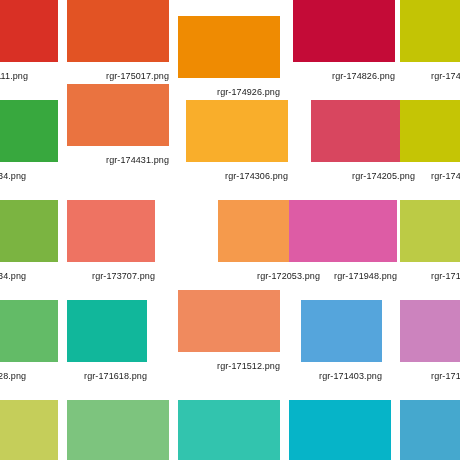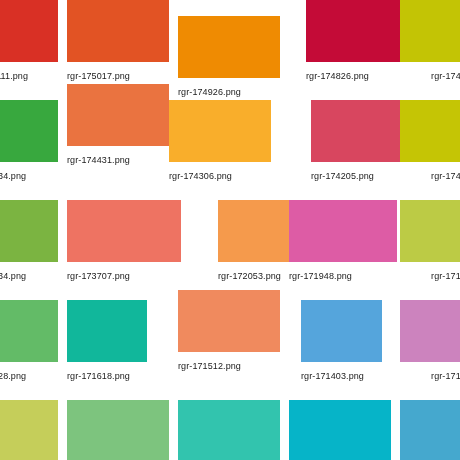--- a/index.html
+++ b/index.html
@@ -33,21 +33,21 @@
     height: 62px;
     display: block;
     background: #cccccc;
   }
 
   .caption {
     width: 100%;
     height: 16px;
     line-height: 16px;
     margin-top: 6px;
-    text-align: left;
+    text-align: right;
     font-family: "Liberation Sans", sans-serif;
     font-size: 9px;
     color: #202020;
     white-space: nowrap;
     overflow: hidden;
     letter-spacing: 0.1px;
   }
 
   
   .tile.clip-left .caption {
@@ -63,53 +63,53 @@
       <div class="caption">75111.png</div>
     </div>
     <div class="tile" style="left: 67px; top: 0px; width: 102px;">
       <div class="swatch" style="height: 62px; background: rgb(226, 83, 36);"></div>
       <div class="caption">rgr-175017.png</div>
     </div>
     <div class="tile" style="left: 178px; top: 16px; width: 102px;">
       <div class="swatch" style="height: 62px; background: rgb(239, 139, 2);"></div>
       <div class="caption">rgr-174926.png</div>
     </div>
-    <div class="tile" style="left: 306px; top: 0px; width: 102px;">
+    <div class="tile" style="left: 293px; top: 0px; width: 102px;">
       <div class="swatch" style="height: 62px; background: rgb(196, 11, 55);"></div>
       <div class="caption">rgr-174826.png</div>
     </div>
     <div class="tile clip-left" style="left: 400px; top: 0px; width: 102px;">
       <div class="swatch" style="height: 62px; background: rgb(195, 196, 5);"></div>
       <div class="caption">rgr-17472</div>
     </div>
     <div class="tile clip-left" style="left: -44px; top: 100px; width: 102px;">
       <div class="swatch" style="height: 62px; background: rgb(56, 168, 62);"></div>
       <div class="caption">4534.png</div>
     </div>
     <div class="tile" style="left: 67px; top: 84px; width: 102px;">
       <div class="swatch" style="height: 62px; background: rgb(234, 115, 64);"></div>
       <div class="caption">rgr-174431.png</div>
     </div>
-    <div class="tile" style="left: 169px; top: 100px; width: 102px;">
+    <div class="tile" style="left: 186px; top: 100px; width: 102px;">
       <div class="swatch" style="height: 62px; background: rgb(249, 174, 43);"></div>
       <div class="caption">rgr-174306.png</div>
     </div>
     <div class="tile" style="left: 289px; top: 100px; width: 126px; padding-left: 22px;">
       <div class="swatch" style="height: 62px; background: rgb(216, 70, 95);"></div>
       <div class="caption">rgr-174205.png</div>
     </div>
     <div class="tile clip-left" style="left: 400px; top: 100px; width: 102px;">
       <div class="swatch" style="height: 62px; background: rgb(197, 197, 5);"></div>
       <div class="caption">rgr-17410</div>
     </div>
     <div class="tile clip-left" style="left: -44px; top: 200px; width: 102px;">
       <div class="swatch" style="height: 62px; background: rgb(123, 180, 65);"></div>
       <div class="caption">3834.png</div>
     </div>
-    <div class="tile" style="left: 67px; top: 200px; width: 114px;">
+    <div class="tile" style="left: 67px; top: 200px; width: 88px;">
       <div class="swatch" style="height: 62px; background: rgb(238, 115, 98);"></div>
       <div class="caption">rgr-173707.png</div>
     </div>
     <div class="tile" style="left: 178px; top: 200px; width: 102px; margin-left: 40px;">
       <div class="swatch" style="height: 62px; background: rgb(245, 154, 76);"></div>
       <div class="caption">rgr-172053.png</div>
     </div>
     <div class="tile" style="left: 289px; top: 200px; width: 108px;">
       <div class="swatch" style="height: 62px; background: rgb(221, 92, 165);"></div>
       <div class="caption">rgr-171948.png</div>

